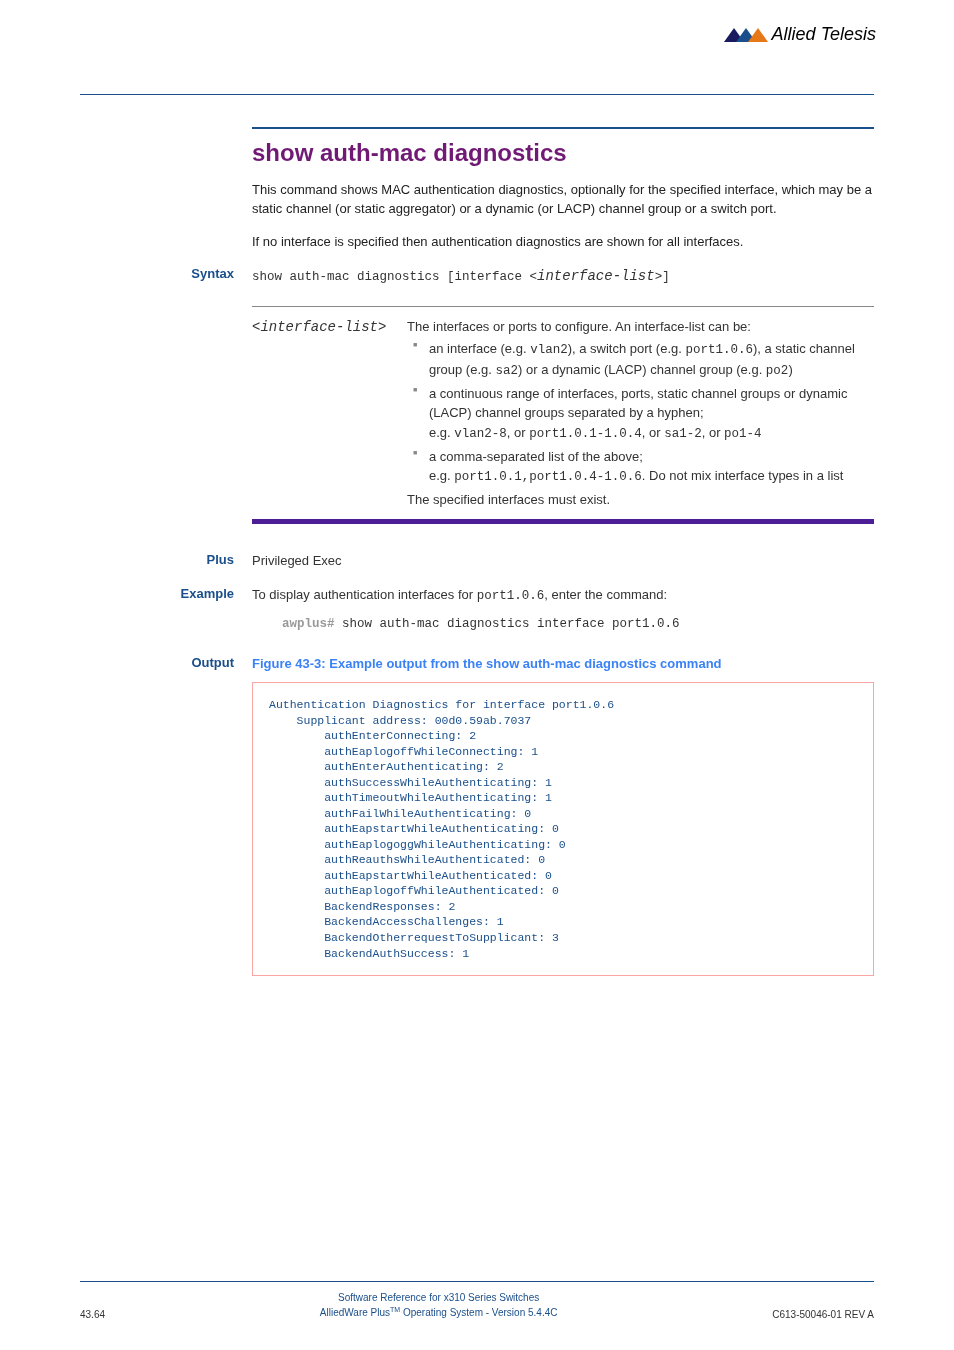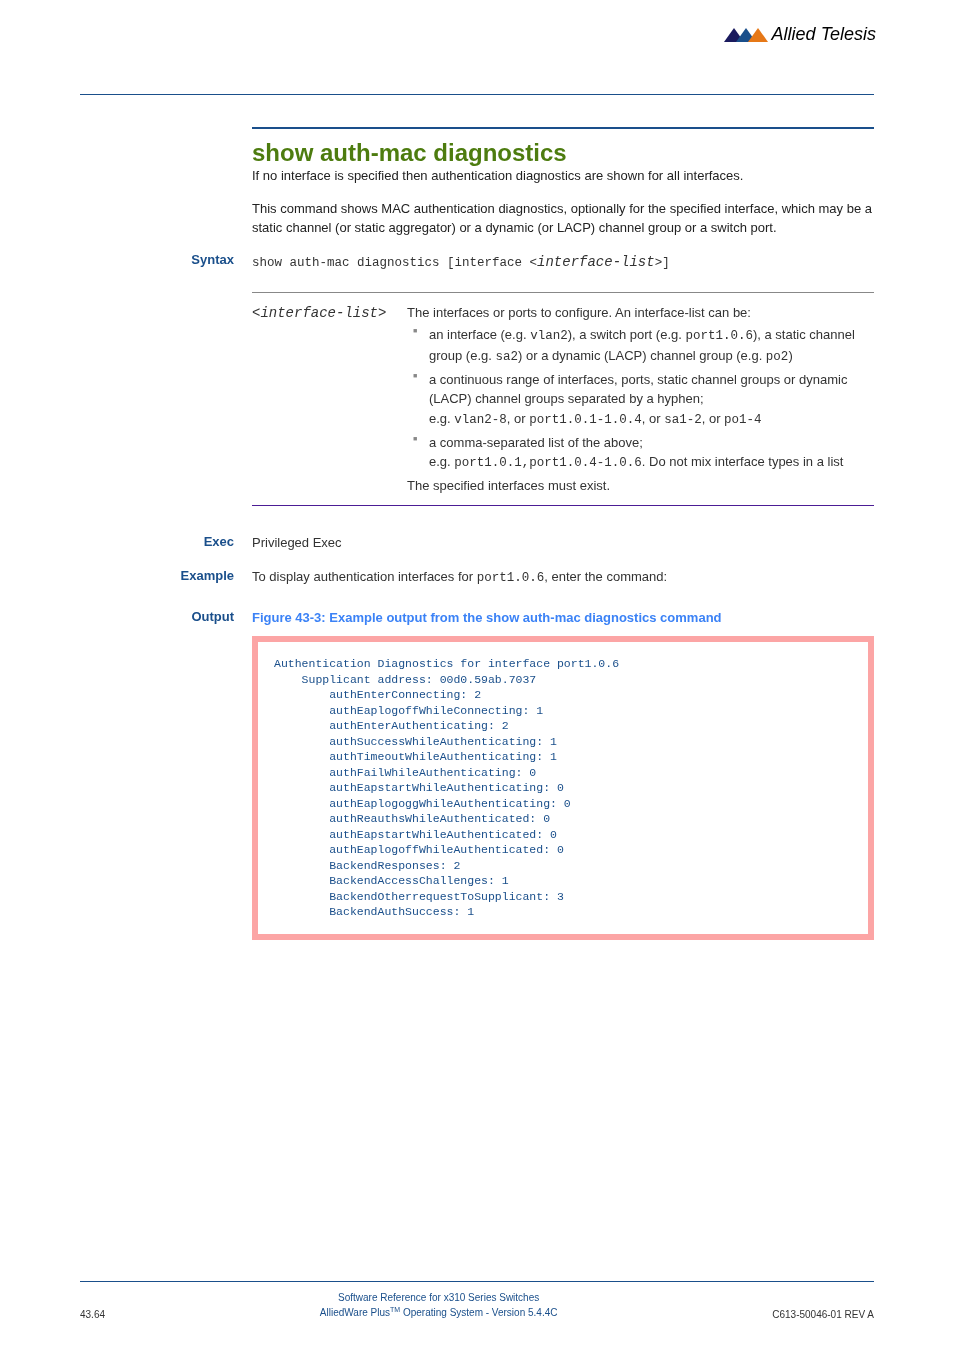--- a/index.html
+++ b/index.html
@@ -45,22 +45,22 @@
       margin-right: 0;
     }
     .title-rule {
       height: 2px;
       background: #1a4f8b;
       margin-bottom: 10px;
     }
     h1 {
       font-size: 24px;
       font-weight: bold;
-      color: #4d7c0f;
-      margin-bottom: 0;
+      color: #701a75;
+      margin-bottom: 14px;
     }
     .intro-para {
       line-height: 1.45;
       margin-bottom: 14px;
       color: #222;
     }
     .section-row {
       display: flex;
       margin-bottom: 15px;
     }
@@ -91,21 +91,21 @@
       margin-top: 20px;
       border-collapse: collapse;
       width: 100%;
     }
     .param-table td {
       vertical-align: top;
       padding: 10px 8px 10px 0;
       border-top: 1px solid #888;
       line-height: 1.5;
     }
-    .param-table tr:last-child td { border-bottom: 1px solid #4c1d95; }
+    .param-table tr:last-child td { border-bottom: 5px solid #4c1d95; }
     .param-cell1 { width: 155px; }
     .bullet-list {
       list-style: none;
       padding-left: 0;
       margin: 3px 0;
     }
     .bullet-list li {
       position: relative;
       padding-left: 22px;
       margin-bottom: 3px;
@@ -126,21 +126,21 @@
       color: #999;
       font-weight: bold;
     }
     .figure-title {
       color: #3b82f6;
       font-weight: bold;
       font-size: 13px;
       margin-bottom: 8px;
     }
     .output-box {
-      border: 6px solid #fca5a5;
+      border: 1px solid #fca5a5;
       padding: 14px 16px;
       font-family: 'Courier New', monospace;
       font-size: 11.5px;
       color: #1a4f8b;
       white-space: pre;
       line-height: 1.35;
     }
     .footer-rule {
       position: absolute;
       bottom: 68px;
@@ -179,22 +179,22 @@
   </svg>
   <span class="logo-text">Allied Telesis</span>
 </div>
 
 <div class="header-rule"></div>
 
 <div class="content">
   <div class="title-rule"></div>
   <h1>show auth-mac diagnostics</h1>
 
+  <p class="intro-para">This command shows MAC authentication diagnostics, optionally for the specified interface, which may be a static channel (or static aggregator) or a dynamic (or LACP) channel group or a switch port.</p>
   <p class="intro-para">If no interface is specified then authentication diagnostics are shown for all interfaces.</p>
-  <p class="intro-para">This command shows MAC authentication diagnostics, optionally for the specified interface, which may be a static channel (or static aggregator) or a dynamic (or LACP) channel group or a switch port.</p>
 
   <div class="section-row">
     <div class="section-label">Syntax</div>
     <div class="section-body">
       <span class="mono"><span>show auth-mac diagnostics [interface &lt;</span><span class="mono-italic">interface-list</span><span>&gt;]</span></span>
 
       <table class="param-table">
         <tbody>
         <tr>
           <td class="param-cell1"><span class="mono-italic">&lt;interface-list&gt;</span></td>
@@ -207,28 +207,29 @@
             </ul>
             <span>The specified interfaces must exist.</span>
           </td>
         </tr>
       </tbody>
         </table>
     </div>
   </div>
 
   <div class="section-row" style="margin-top:28px">
-    <div class="section-label">Exec</div>
+    <div class="section-label">Plus</div>
     <div class="section-body">Privileged Exec</div>
   </div>
 
   <div class="section-row">
     <div class="section-label">Example</div>
     <div class="section-body">
       <span><span>To display authentication interfaces for </span><span class="mono">port1.0.6</span><span>, enter the command:</span></span>
+      <div class="example-cmd mono"><span class="awplus">awplus#</span><span> show auth-mac diagnostics interface port1.0.6</span></div>
     </div>
   </div>
 
   <div class="section-row" style="margin-top:22px">
     <div class="section-label">Output</div>
     <div class="section-body">
       <div class="figure-title">Figure 43-3: Example output from the show auth-mac diagnostics command</div>
       <div class="output-box">Authentication Diagnostics for interface port1.0.6
     Supplicant address: 00d0.59ab.7037
         authEnterConnecting: 2

